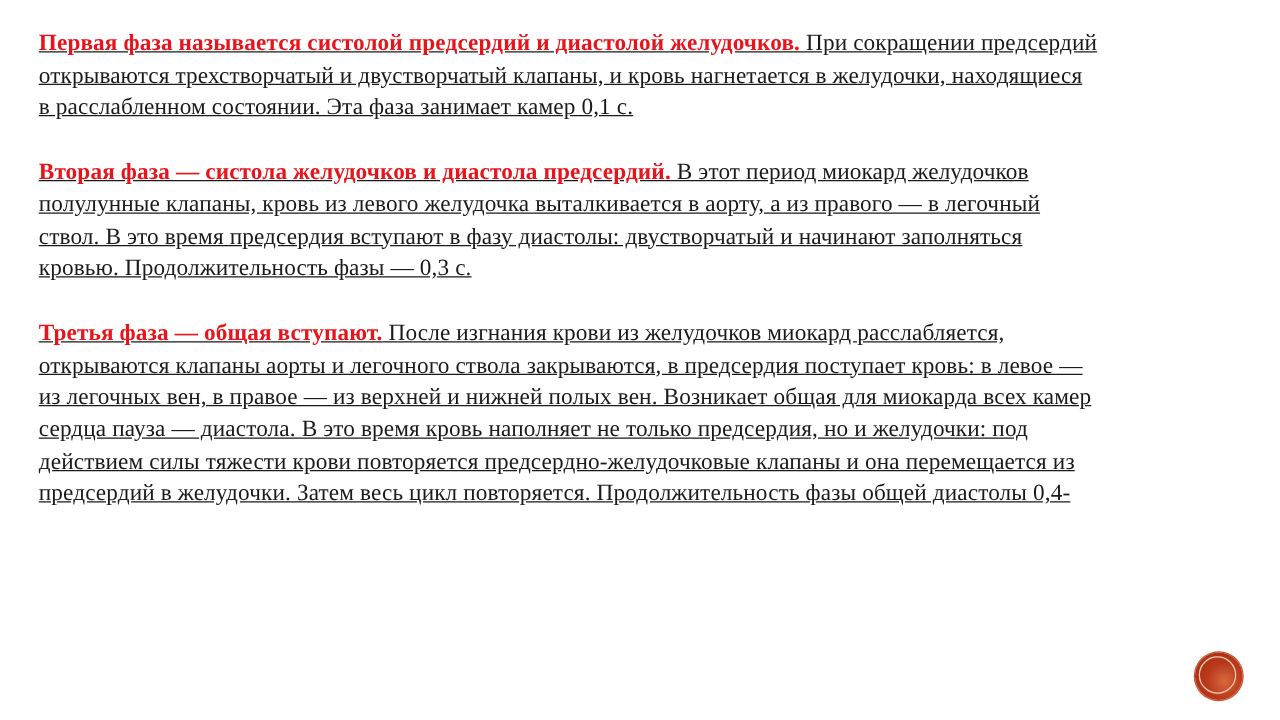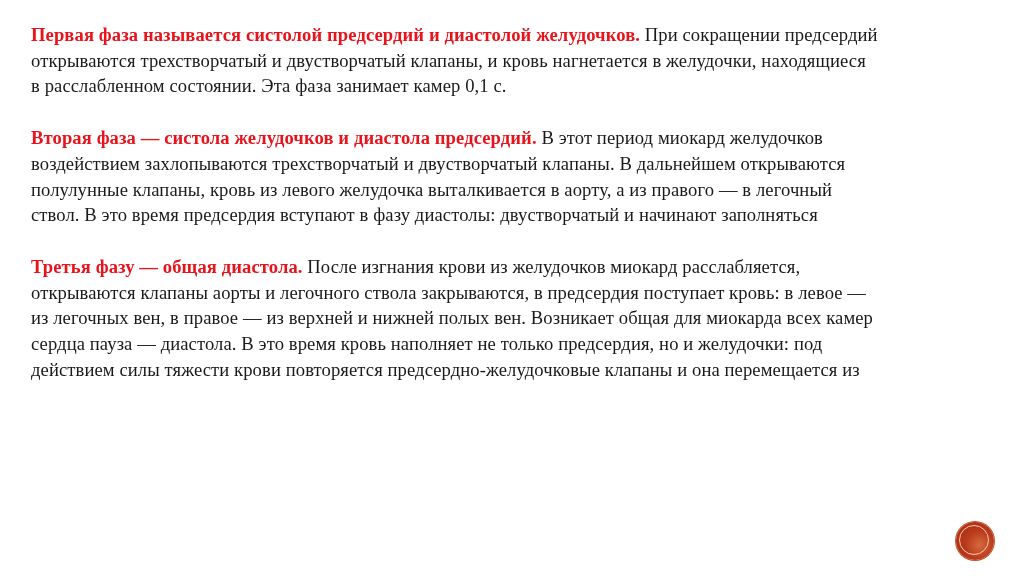--- a/index.html
+++ b/index.html
@@ -3,21 +3,21 @@
 <meta charset="utf-8">
 <style>
   html, body { margin: 0; padding: 0; }
   body {
     width: 1024px; height: 576px; overflow: hidden; position: relative;
     background: #ffffff;
     font-family: "Liberation Serif", "DejaVu Serif", serif;
     color: #1a1a1a;
   }
   .slide { position: absolute; left: 0; top: 0; width: 1024px; height: 576px; background: #fff; }
-  .content { position: absolute; left: 31px; top: 22px; width: 980px; }
+  .content { position: absolute; left: 31px; top: 22px; width: 980px; text-decoration: underline; }
   .para { margin: 0 0 26px 0; }
   .line {
     display: block; white-space: nowrap;
     font-size: 18.6px; line-height: 25.7px; letter-spacing: 0.1px;
   }
   .lead { color: #e8141c; font-weight: bold; }
   .nav-btn {
     position: absolute; left: 956px; top: 522px;
     width: 38px; height: 38px; border-radius: 50%;
     background: radial-gradient(circle at 62% 60%, #d66a3e 0%, #b8381a 45%, #a52d12 100%);
@@ -36,31 +36,32 @@
   <div class="content">
 
     <div class="para">
       <span class="line"><span class="lead">Первая фаза называется систолой предсердий и диастолой желудочков.</span><span> При сокращении предсердий</span></span>
       <span class="line">открываются трехстворчатый и двустворчатый клапаны, и кровь нагнетается в желудочки, находящиеся</span>
       <span class="line">в расслабленном состоянии. Эта фаза занимает камер 0,1 с.</span>
     </div>
 
     <div class="para">
       <span class="line"><span class="lead">Вторая фаза — систола желудочков и диастола предсердий.</span><span> В этот период миокард желудочков</span></span>
-      <span class="line">воздействием захлопываются трехстворчатый и двустворчатый клапаны. В дальнейшем открываются</span>
       <span class="line">полулунные клапаны, кровь из левого желудочка выталкивается в аорту, а из правого — в легочный</span>
       <span class="line">ствол. В это время предсердия вступают в фазу диастолы: двустворчатый и начинают заполняться</span>
+      <span class="line">кровью. Продолжительность фазы — 0,3 с.</span>
     </div>
 
     <div class="para">
-      <span class="line"><span class="lead">Третья фазу — общая диастола.</span><span> После изгнания крови из желудочков миокард расслабляется,</span></span>
+      <span class="line"><span class="lead">Третья фаза — общая вступают.</span><span> После изгнания крови из желудочков миокард расслабляется,</span></span>
       <span class="line">открываются клапаны аорты и легочного ствола закрываются, в предсердия поступает кровь: в левое —</span>
       <span class="line">из легочных вен, в правое — из верхней и нижней полых вен. Возникает общая для миокарда всех камер</span>
       <span class="line">сердца пауза — диастола. В это время кровь наполняет не только предсердия, но и желудочки: под</span>
       <span class="line">действием силы тяжести крови повторяется предсердно-желудочковые клапаны и она перемещается из</span>
+      <span class="line">предсердий в желудочки. Затем весь цикл повторяется. Продолжительность фазы общей диастолы 0,4-</span>
     </div>
 
   </div>
 
   <div class="nav-btn">
     <span class="ring"></span>
   </div>
 </div>
 
 </body></html>

